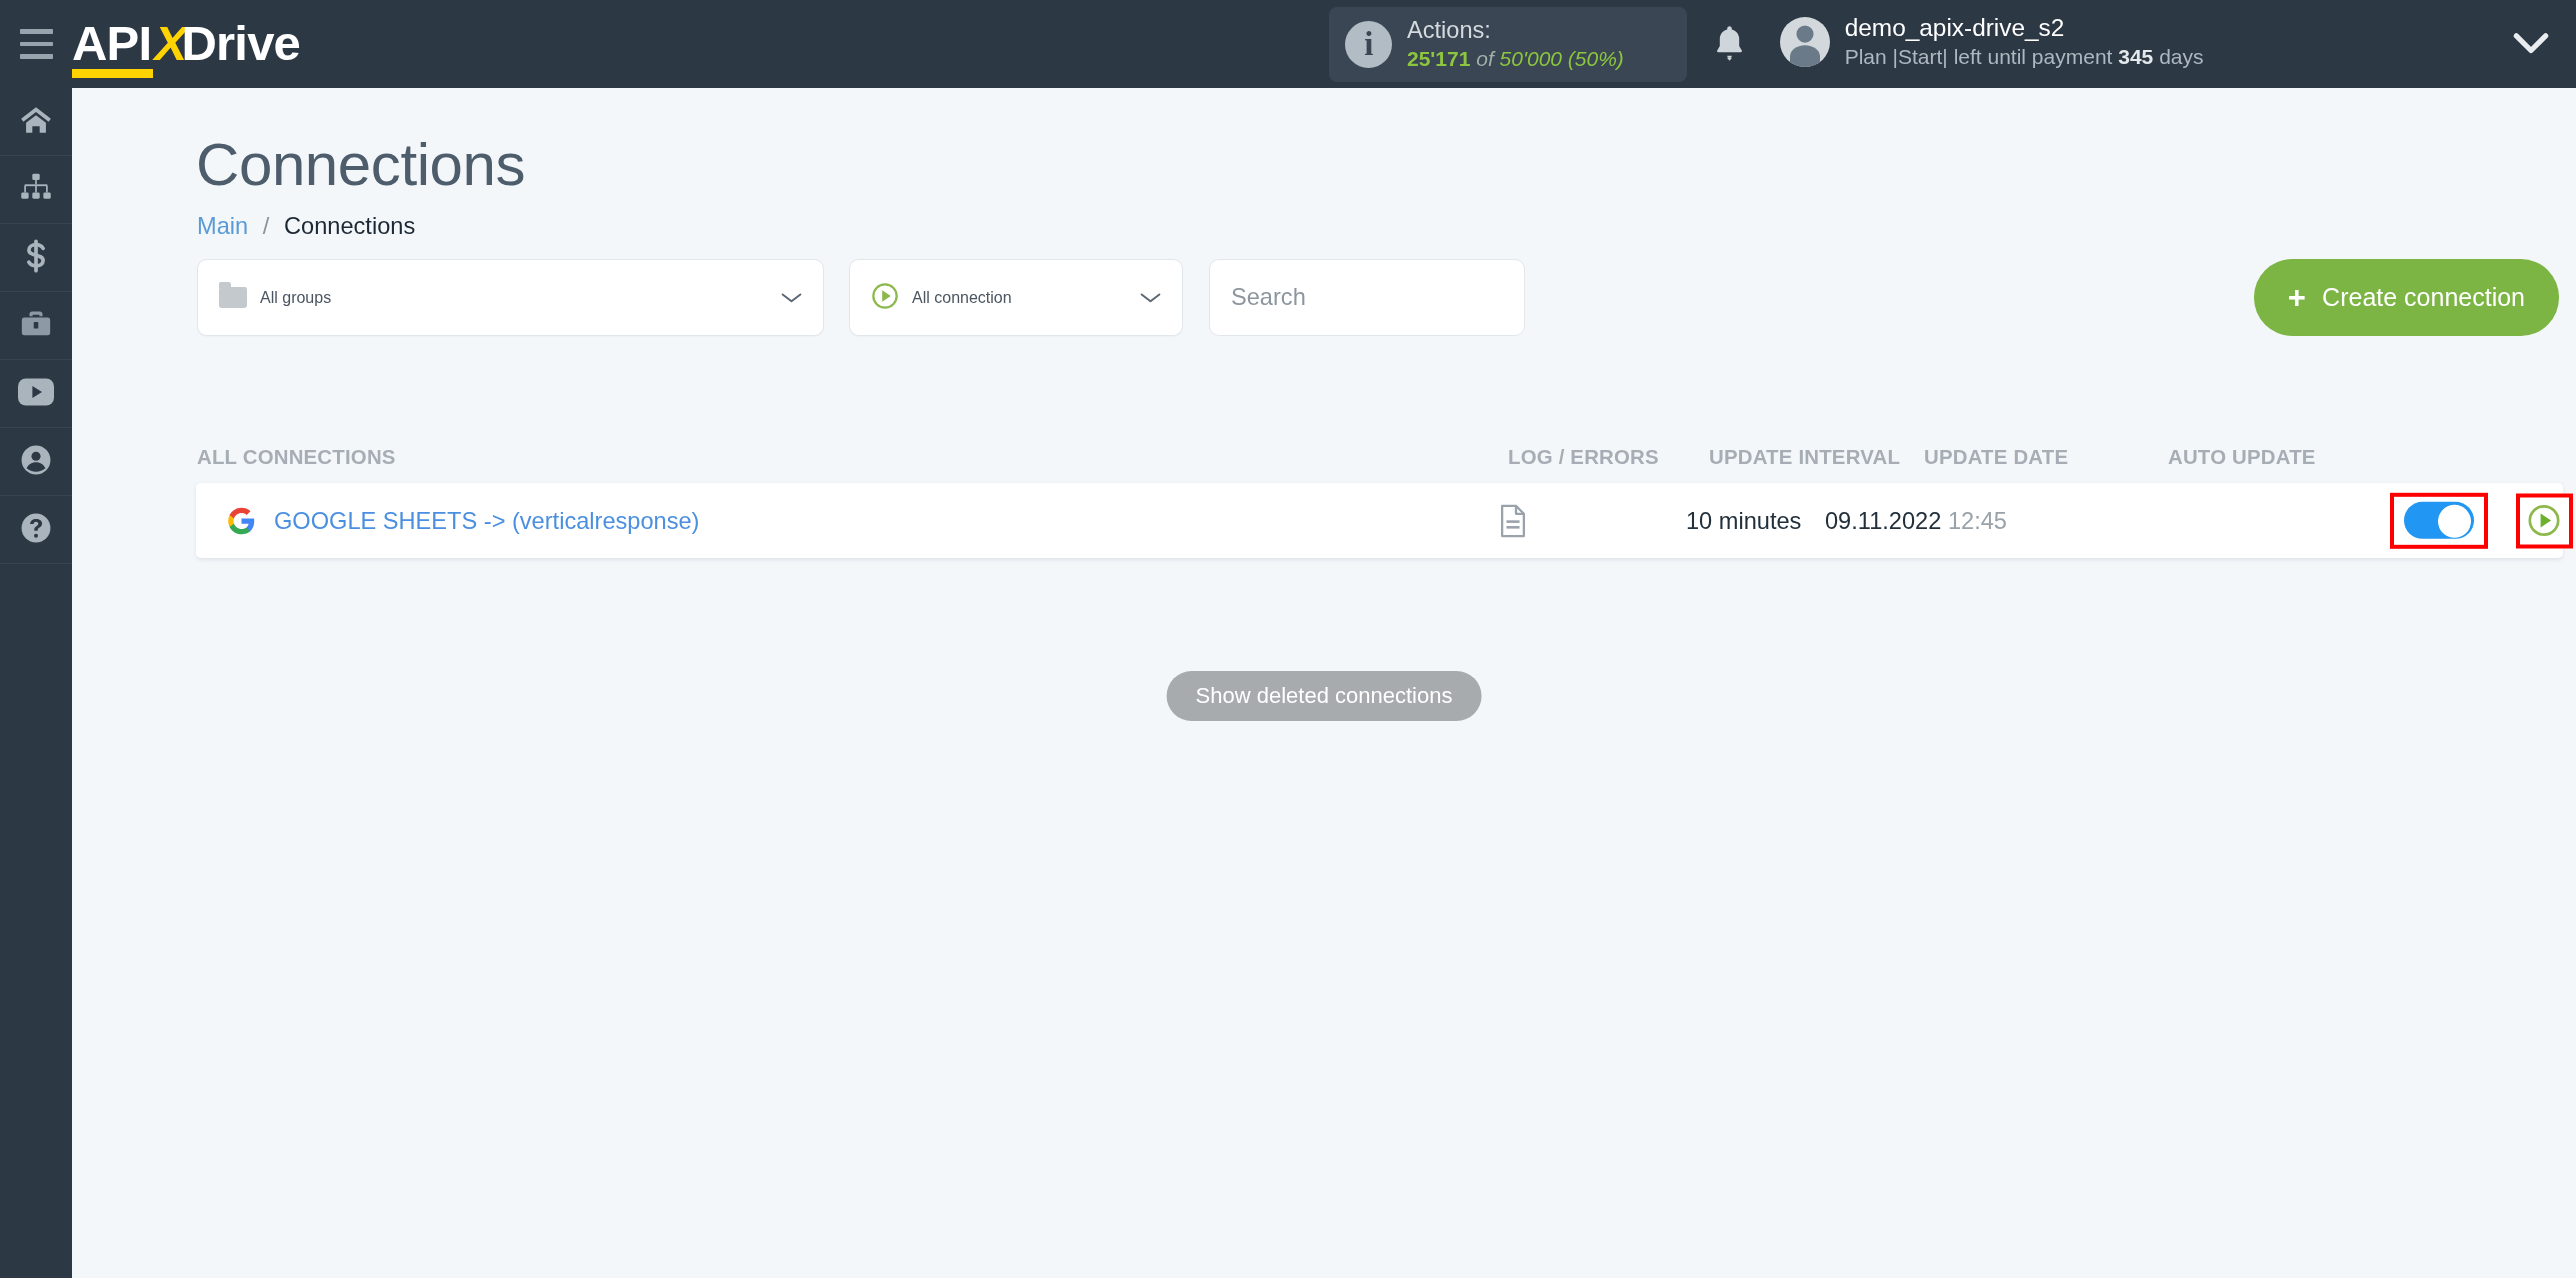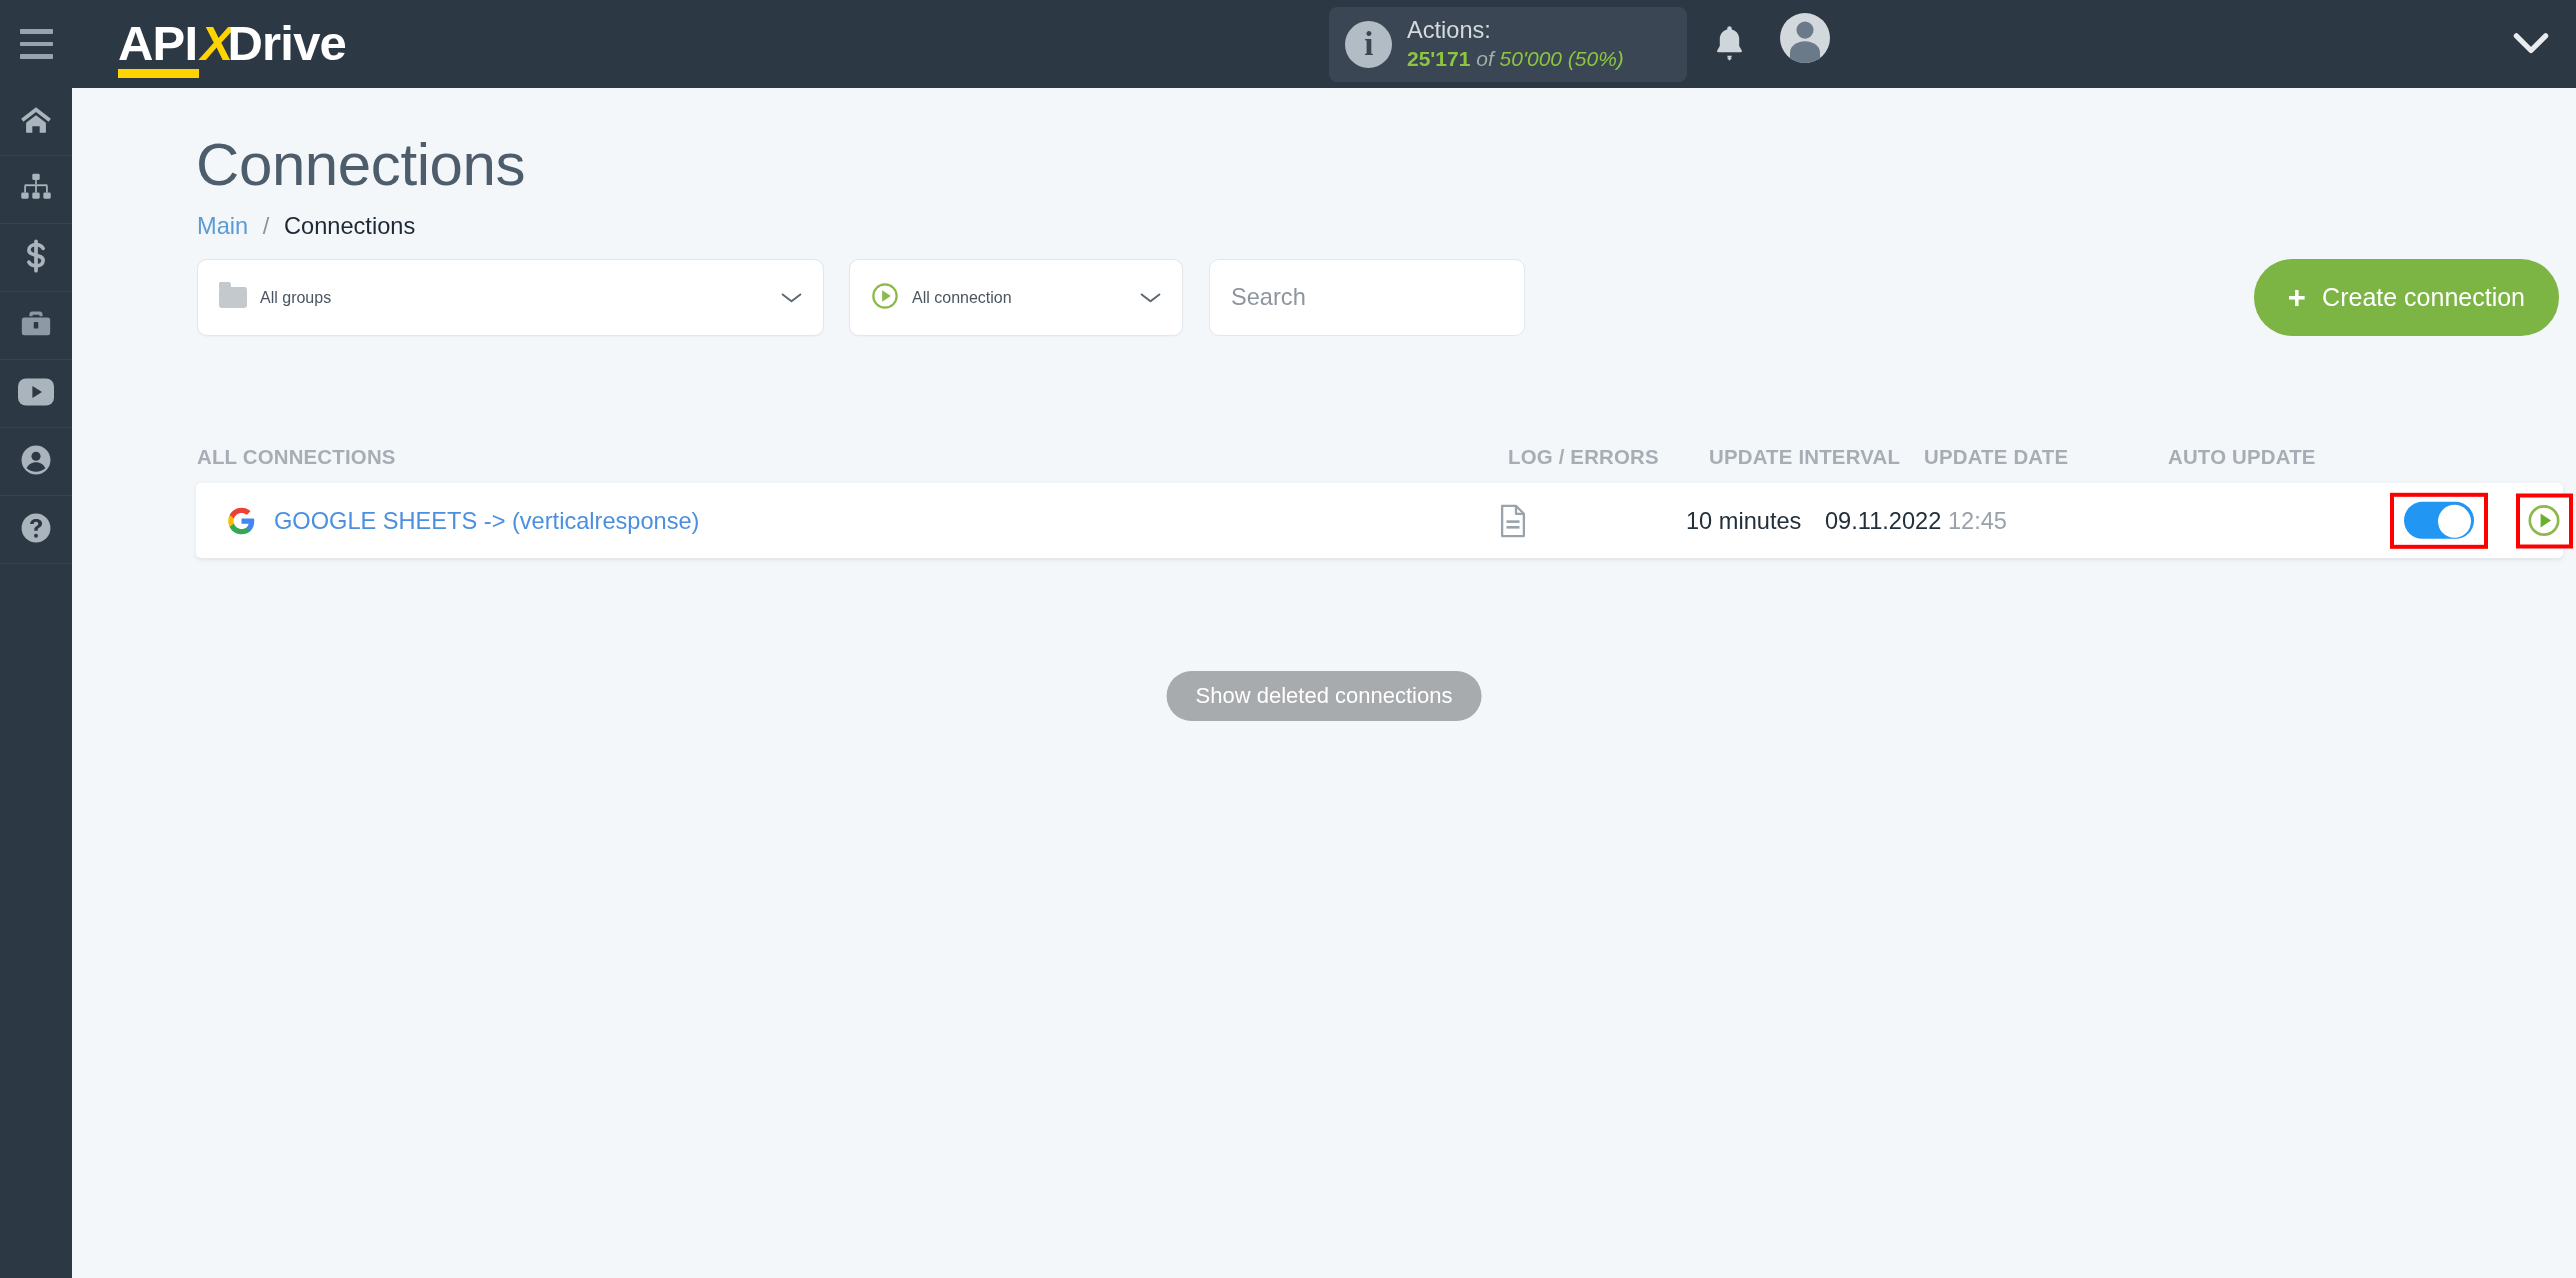--- a/index.html
+++ b/index.html
@@ -10,21 +10,20 @@
     overflow: hidden;
   }
 
   
   .topbar {
     position: absolute; top: 0; left: 0;
     width: 2576px; height: 88px;
     background: #2d3845;
     display: flex; align-items: center;
     z-index: 20;
-    gap: 46px;
   }
   .burger {
     width: 72px; height: 88px;
     display: flex; flex-direction: column;
     align-items: center; justify-content: center;
     gap: 7.3px; cursor: pointer;
   }
   .burger span {
     display: block; width: 33px; height: 4.9px;
     background: #97a3ad; border-radius: 0.8px;
@@ -294,20 +293,28 @@
       <path d="M12 23.4l-1.6-1.9h3.2z"></path>
     </svg>
   </div>
 
   <div class="user-block">
     <div class="avatar">
       <svg width="50" height="50" viewBox="0 0 24 24" fill="#6b7a88">
         <circle cx="12" cy="8.2" r="4.1"></circle>
         <path d="M12 13.6c-4 0-7.2 2.4-7.2 5.4v5.2h14.4V19c0-3-3.2-5.4-7.2-5.4z"></path>
       </svg>
+    </div>
+    <div class="user-text">
+      <div class="user-name">demo_apix-drive_s2</div>
+      <div class="user-plan">
+        <span>Plan |Start| left until payment</span>
+        <b>345</b>
+        <span>days</span>
+      </div>
     </div>
   </div>
 
   <div class="caret-down">
     <svg width="36" height="24.4" viewBox="0 0 22 15" fill="none" stroke="#e9edf0" stroke-width="3.2" stroke-linecap="round" stroke-linejoin="round">
       <polyline points="2,3 11,12 20,3"></polyline>
     </svg>
   </div>
 </div>
 

